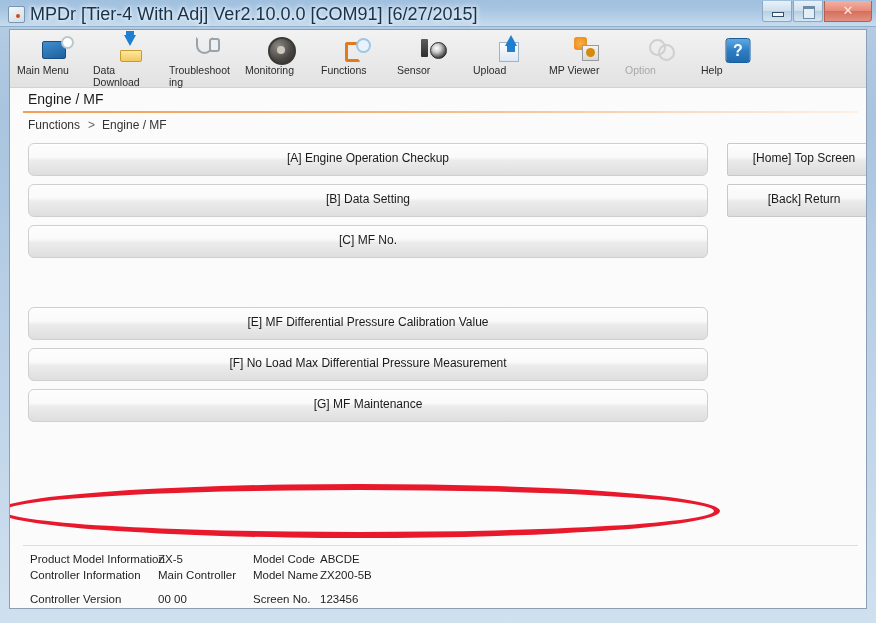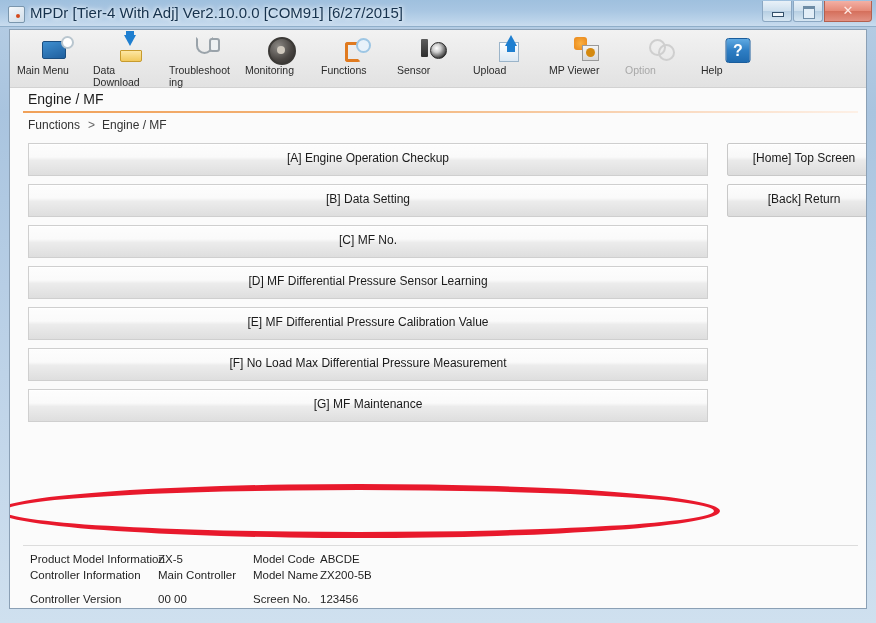--- a/index.html
+++ b/index.html
@@ -46,21 +46,21 @@
     content: "";
     position: absolute;
     left: 7px; top: 7px;
     width: 4px; height: 4px;
     border-radius: 50%;
     background: #d44a1d;
   }
   #title-text {
     position: absolute;
     left: 30px; top: 4px;
-    font-size: 15px;
+    font-size: 18px;
     color: #16324d;
     text-shadow: 0 0 4px rgba(255,255,255,0.95), 0 0 6px rgba(255,255,255,0.8);
     white-space: nowrap;
   }
   
   #win-buttons {
     position: absolute;
     right: 4px; top: 1px;
     display: flex;
     height: 21px;
@@ -390,21 +390,21 @@
     height: 472px;
     background: #fbfbfb;
   }
   .big-btn {
     position: absolute;
     left: 18px;
     width: 678px;
     height: 31px;
     background: linear-gradient(180deg, #fdfdfd 0%, #fafafa 42%, #ececec 53%, #dedede 100%);
     border: 1px solid #cfcfcf;
-    border-radius: 0;
+    border-radius: 6px;
     box-shadow: inset 0 1px 0 #ffffff;
     cursor: default;
   }
   .big-btn .lbl {
     position: absolute;
     left: 0; right: 0; top: 7px;
     text-align: center;
     font-size: 12px;
     color: #1b1b1b;
   }
@@ -584,23 +584,20 @@
 
       <div class="big-btn" style="top:4px">
         <div class="lbl">[A] Engine Operation Checkup</div>
       </div>
       <div class="big-btn" style="top:45px">
         <div class="lbl">[B] Data Setting</div>
       </div>
       <div class="big-btn" style="top:86px">
         <div class="lbl">[C] MF No.</div>
       </div>
-      <div class="big-btn" style="top:127px">
-        <div class="lbl">[D] MF Differential Pressure Sensor Learning</div>
-      </div>
       <div class="big-btn" style="top:168px">
         <div class="lbl">[E] MF Differential Pressure Calibration Value</div>
       </div>
       <div class="big-btn" style="top:209px">
         <div class="lbl">[F] No Load Max Differential Pressure Measurement</div>
       </div>
       <div class="big-btn" style="top:250px">
         <div class="lbl">[G] MF Maintenance</div>
       </div>
 

